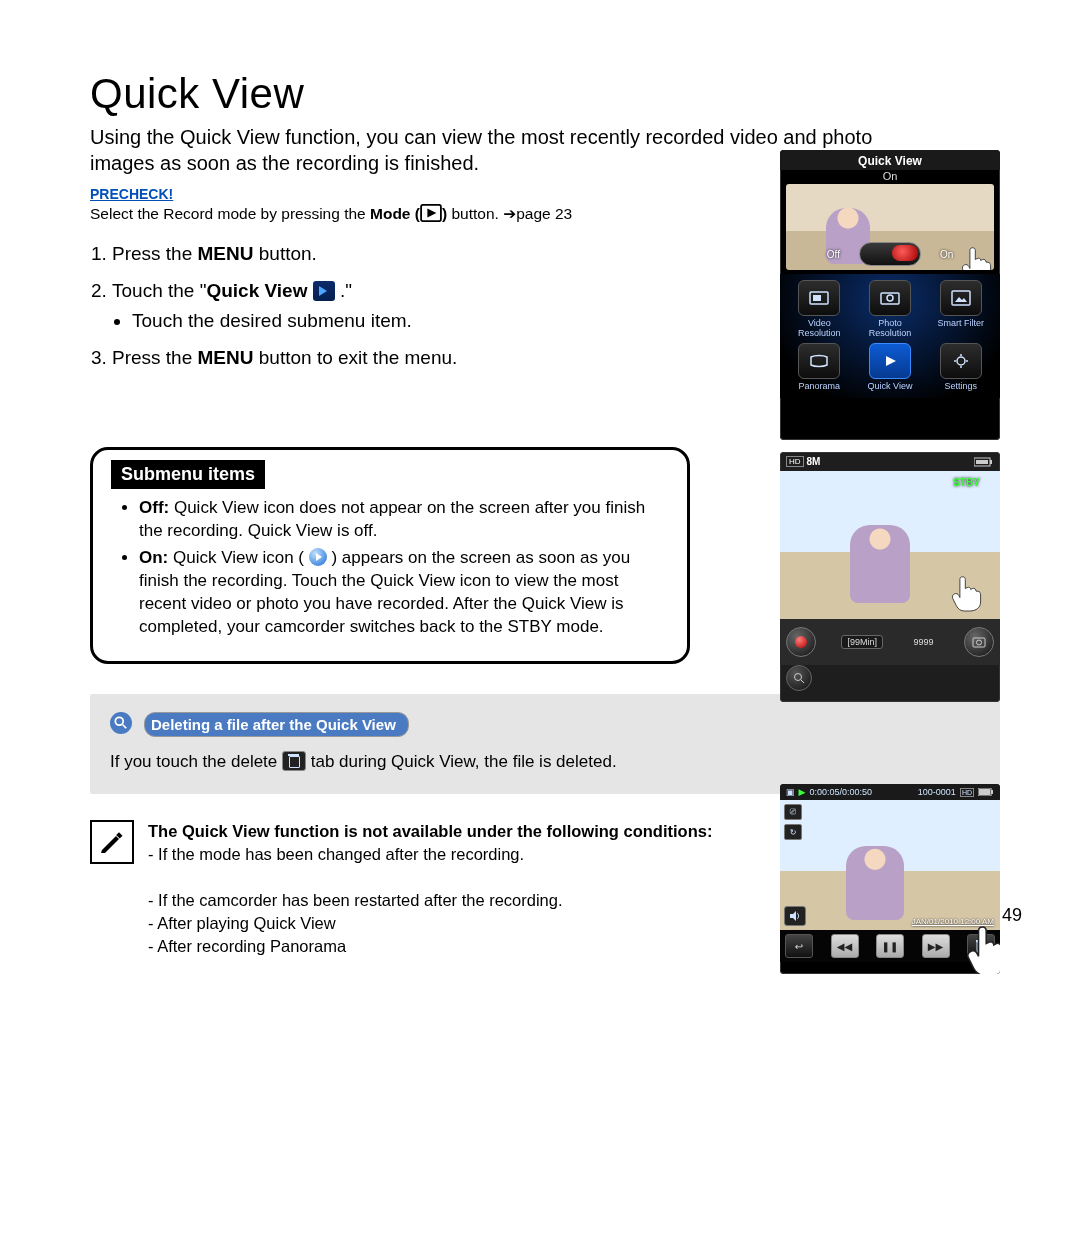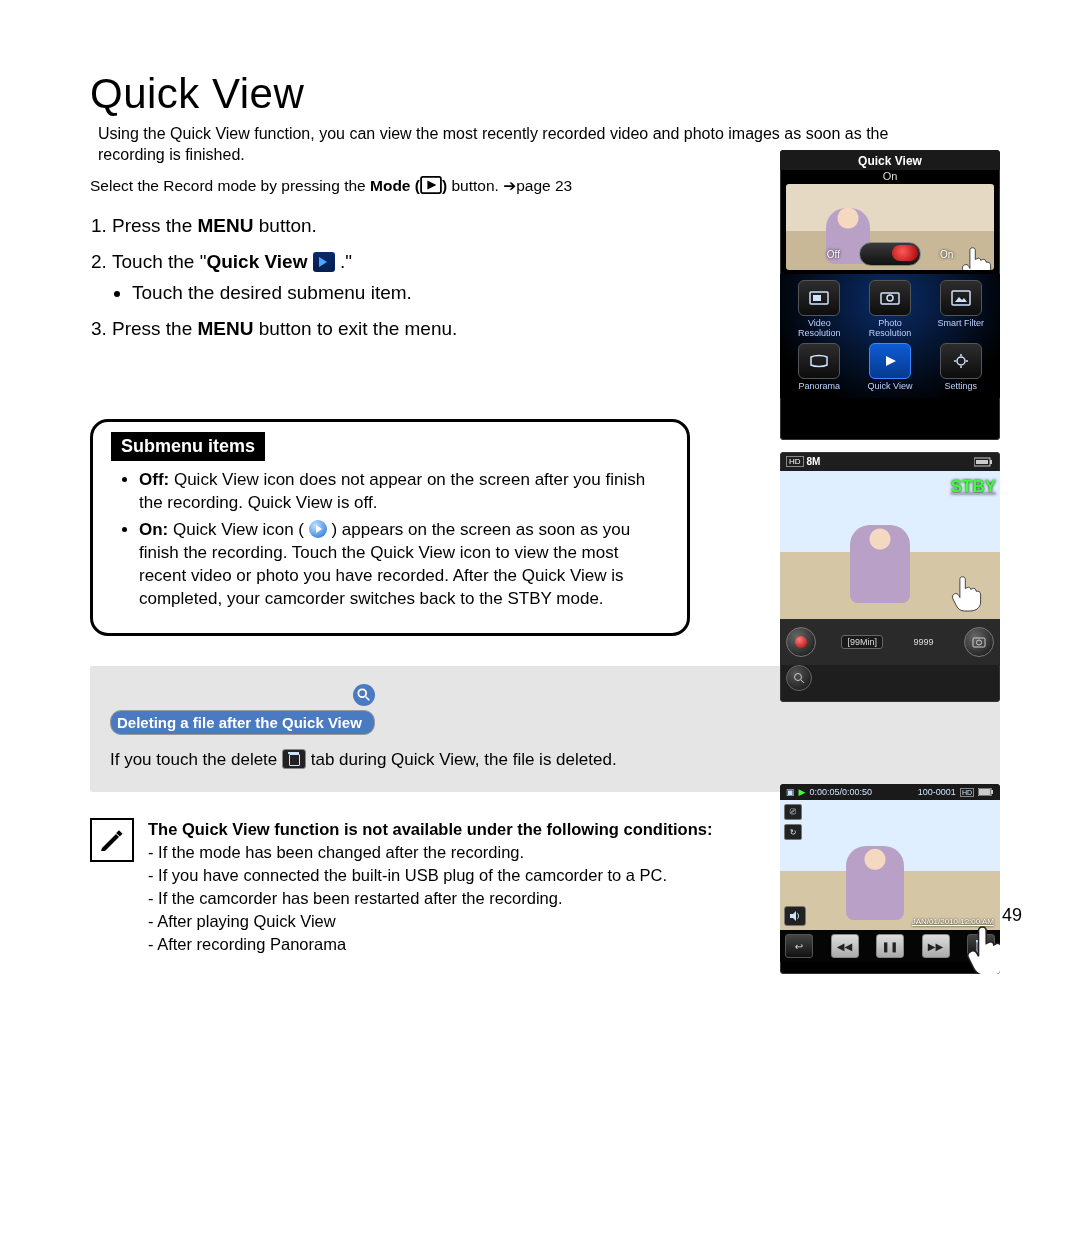--- a/index.html
+++ b/index.html
@@ -15,23 +15,23 @@
     box-sizing: border-box;
     height: 1040px;
   }
   h1.title {
     font-size: 42px;
     font-weight: 400;
     margin: 0 0 6px 0;
     letter-spacing: 0.5px;
   }
   .intro {
-    font-size: 16px;
+    font-size: 20px;
     line-height: 1.3;
-    margin: 0 0 10px 8px;
+    margin: 0 0 10px 0;
     max-width: 800px;
   }
   .precheck-label {
     color: #0050b8;
     font-weight: bold;
     font-size: 14px;
     text-decoration: underline;
     margin: 8px 0 2px 0;
   }
   .precheck-text {
@@ -108,21 +108,21 @@
 
   
   .tip-box {
     background: #e5e5e5;
     padding: 18px 20px 22px 20px;
     margin-top: 30px;
     border-radius: 2px;
     max-width: 880px;
   }
   .tip-head {
-    display:inline-flex; align-items:flex-end; gap:4px;flex-direction:column;
+    display:inline-flex; align-items:flex-start; gap:12px;
   }
   .tip-head .mag {
     width:22px; height:22px; border-radius:50% 0 0 50%;
     background:#4a7bc2; display:flex; align-items:center; justify-content:center;
     border-top-right-radius:11px; border-bottom-right-radius:11px;
   }
   .tip-head .mag svg{width:14px;height:14px;}
   .tip-pill{
     background:#4a7bc2; color:#fff; font-size:15px; font-weight:bold;
     padding:3px 12px 3px 6px; border-radius: 11px;
@@ -207,21 +207,21 @@
   .grid .lbl{ font-size:9px; line-height:1.1; color:#bcd2ff;}
 
   
   .s2{ height: 250px; background:#1e1e1e; }
   .s2 .topbar{ display:flex; justify-content:space-between; align-items:center; padding:4px 6px; font-size:10px;}
   .s2 .viewfinder{
     margin:0; height:148px; position:relative;
     background: linear-gradient(#dfefff 55%, #d5c6a6 55%);
     overflow:hidden;
   }
-  .stby{ position:absolute; top:6px; right:4px; color:#3cff3c; font-weight:bold; font-size:17px; text-shadow:0 0 3px #000;text-decoration:underline;}
+  .stby{ position:absolute; top:6px; right:20px; color:#3cff3c; font-weight:bold; font-size:10px; text-shadow:0 0 3px #000;}
   .s2 .bottombar{
     display:flex; align-items:center; justify-content:space-between;
     padding:8px 6px; background:#2a2a2a;
   }
   .round-btn{
     width:28px; height:28px; border-radius:50%;
     background:radial-gradient(circle at 35% 30%, #666,#111);
     border:1px solid #777; display:flex; align-items:center; justify-content:center;
   }
   .rec-btn .dot{ width:12px; height:12px; border-radius:50%; background:radial-gradient(circle at 35% 30%,#ff7d7d,#b00000);}
@@ -273,20 +273,21 @@
   svg { display:block; }
 </style>
 </head>
 <body>
 
 <div class="page">
 
   <h1 class="title">Quick View</h1>
   <p class="intro">Using the Quick View function, you can view the most recently recorded video and photo images as soon as the recording is finished.</p>
 
+  <div class="precheck-label">PRECHECK!</div>
   <p class="precheck-text">
     <span>Select the Record mode by pressing the </span>
     <b>Mode</b>
     <b> (</b><span class="mode-icon"><svg viewBox="0 0 24 20">
           <rect x="1" y="1" width="22" height="18" rx="2" fill="none" stroke="#000" stroke-width="2"></rect>
           <polygon points="8,5 18,10 8,15" fill="#000"></polygon>
         </svg></span><b>)</b>
     <span> button. </span>
     <span>➔page 23</span>
   </p>
@@ -339,21 +340,21 @@
   <div class="note-row">
     <div class="note-icon">
       <svg width="28" height="28" viewBox="0 0 28 28">
           <path d="M4 22 L18 8 L21 11 L7 25 L3 25 Z" fill="#000"></path>
           <rect x="19" y="5" width="5" height="4" transform="rotate(45 21 7)" fill="#000"></rect>
         </svg>
     </div>
     <div class="note-text">
       <b>The Quick View function is not available under the following conditions:</b><br>
       <span>- If the mode has been changed after the recording.</span><br>
-      <span>- If you have connected the built-in USB plug of the camcorder to a PC.</span><br>
+      <br>
       <span>- If the camcorder has been restarted after the recording.</span><br>
       <span>- After playing Quick View</span><br>
       <span>- After recording Panorama</span>
     </div>
   </div>
 
   <div class="page-num">49</div>
 
   <div class="right-col">
 

